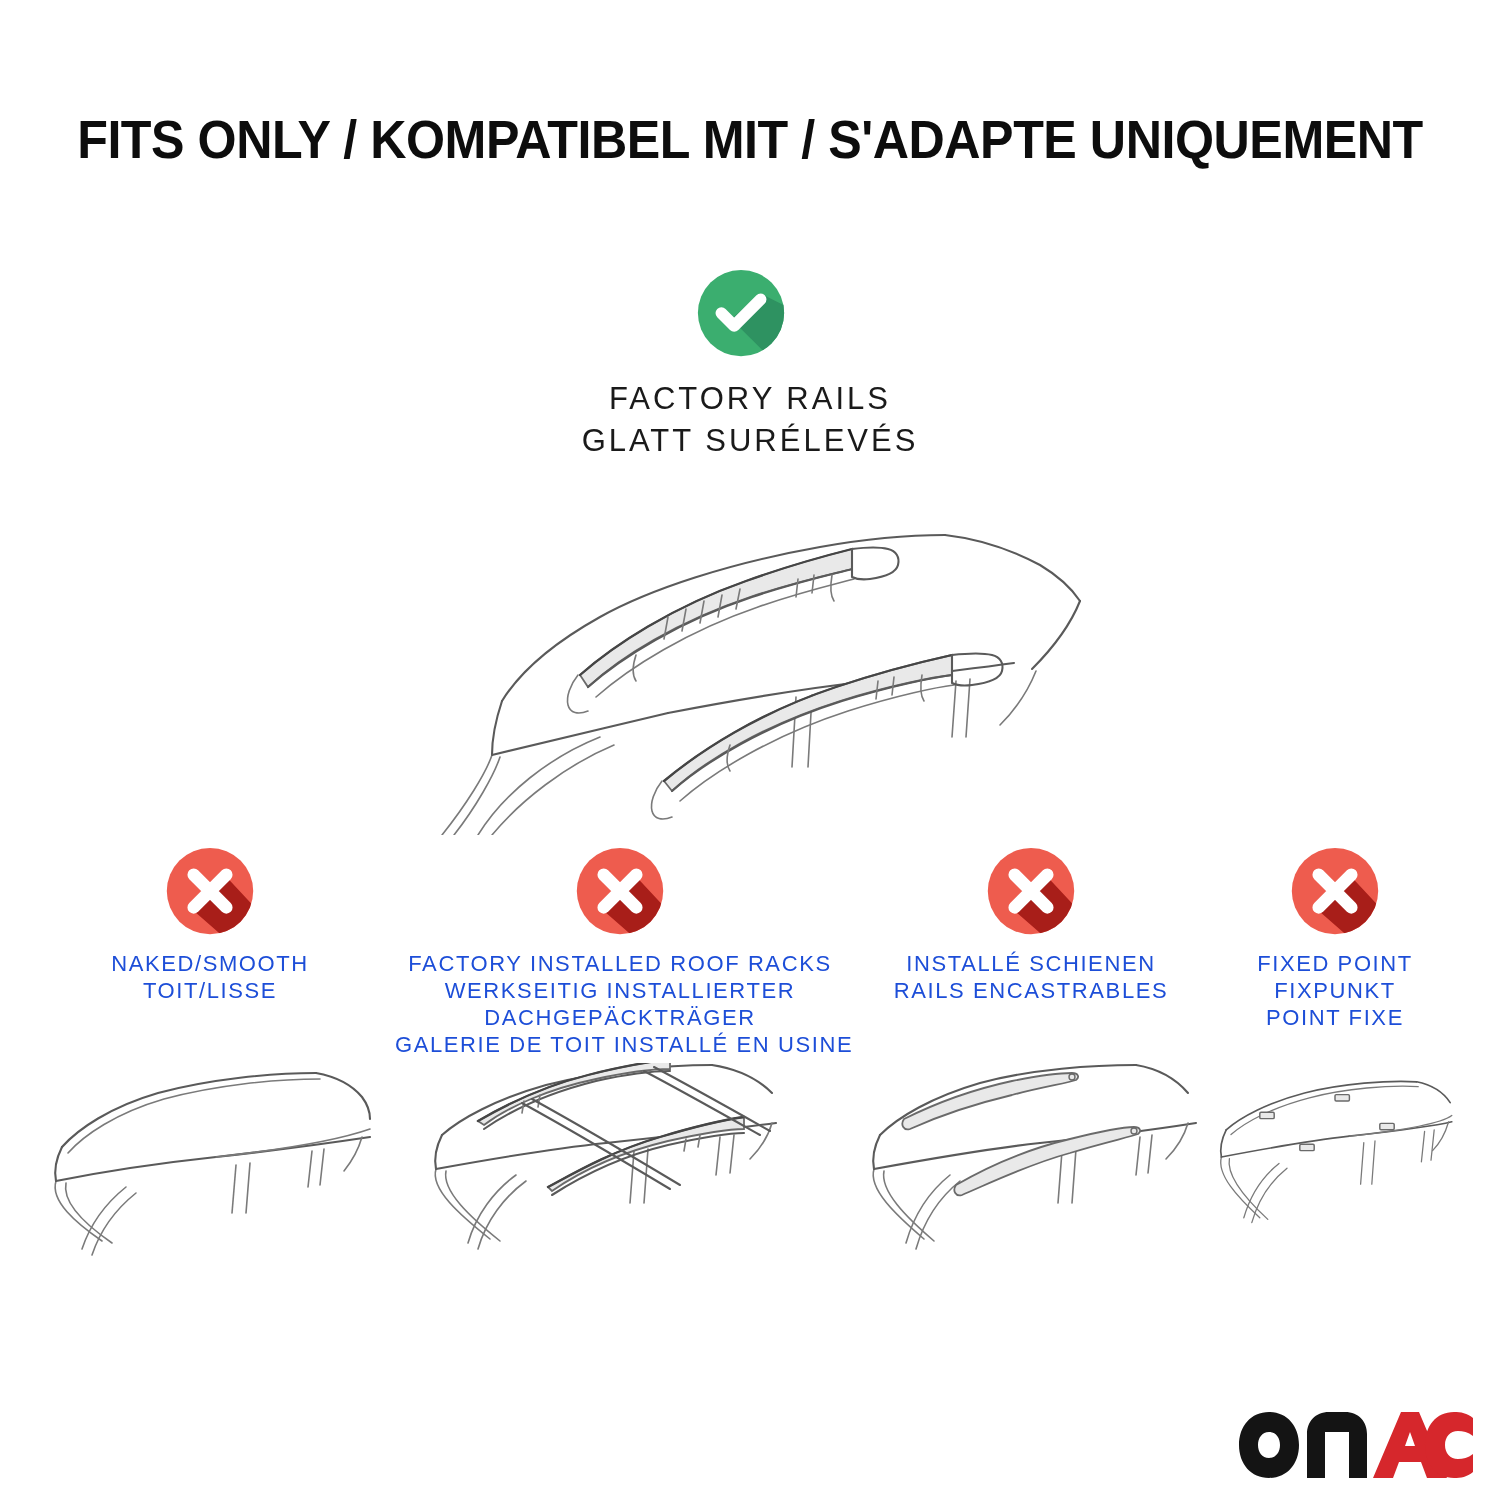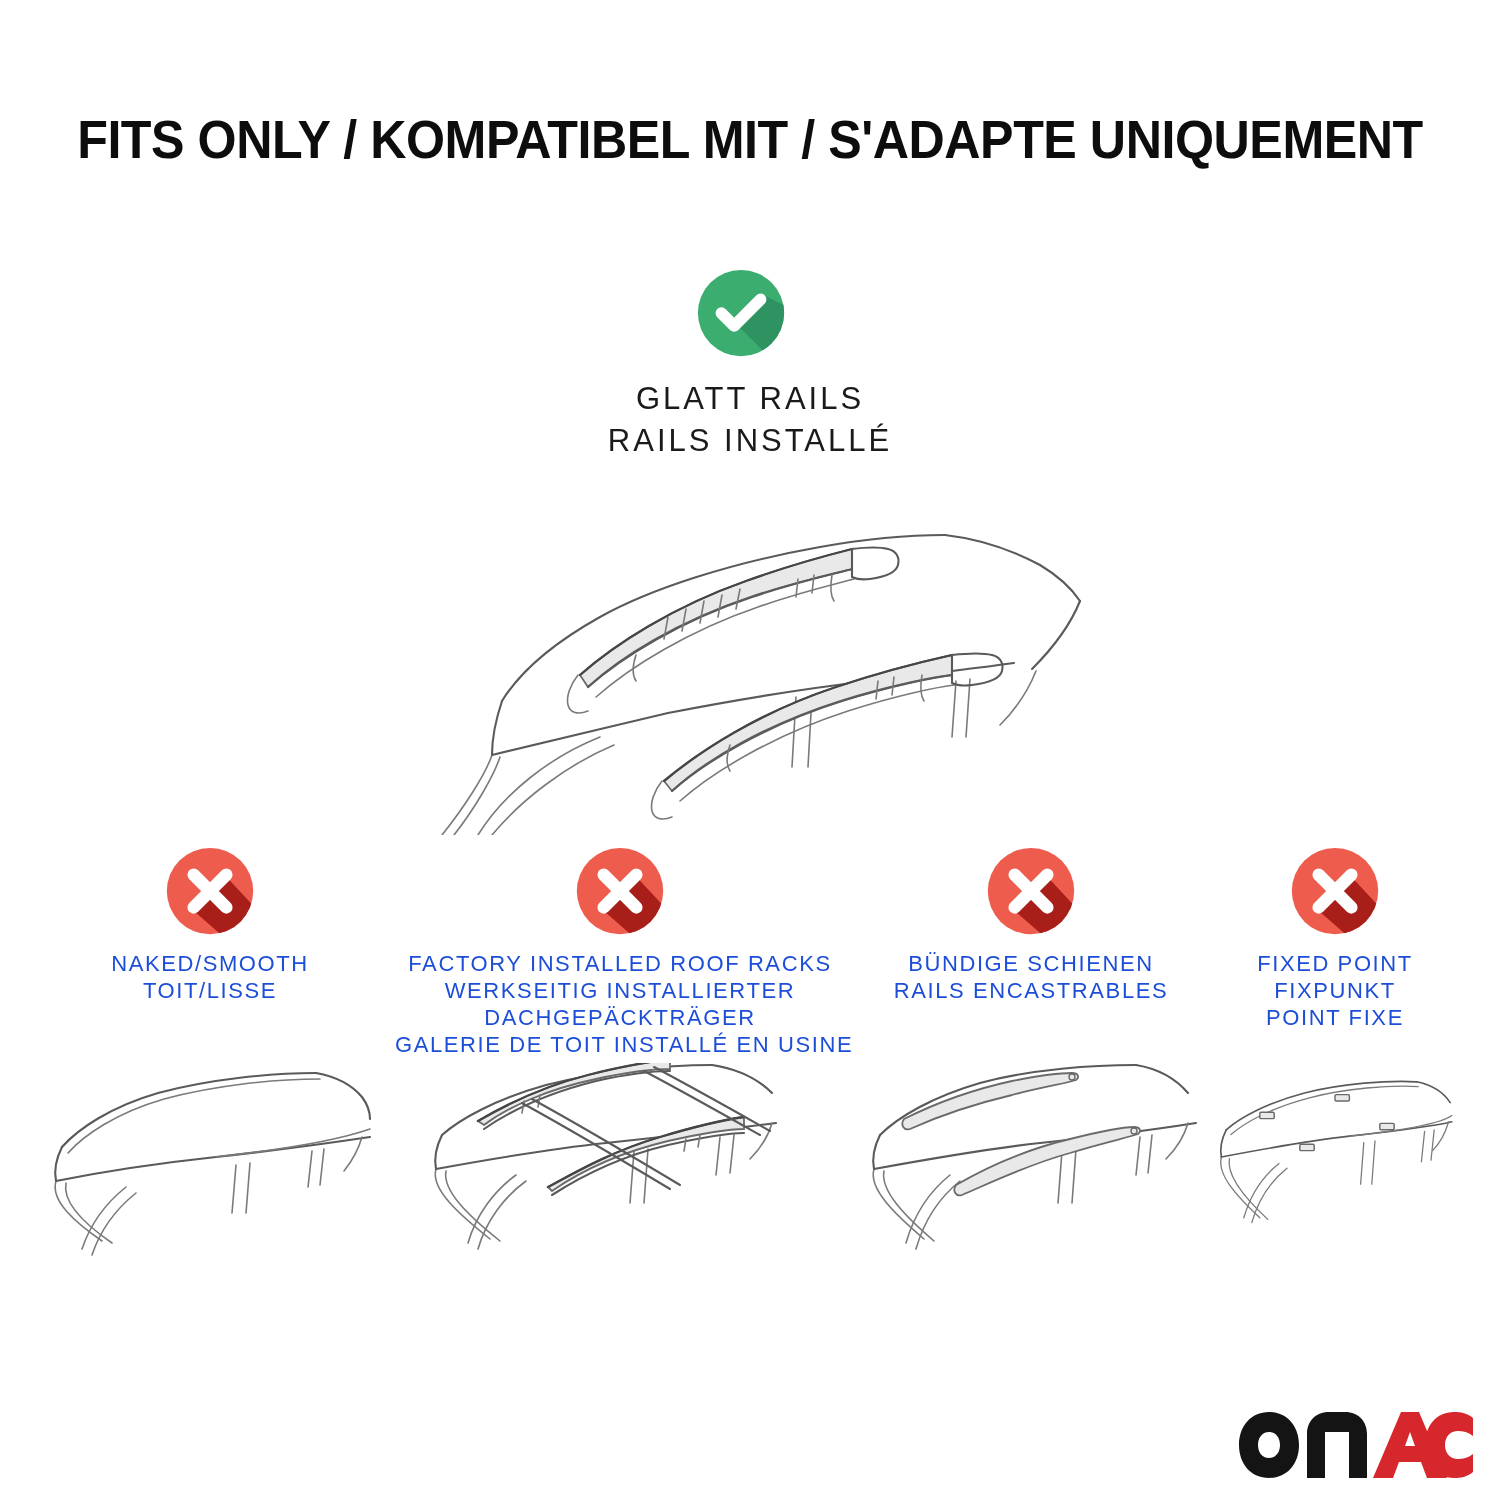--- a/index.html
+++ b/index.html
@@ -102,22 +102,22 @@
       </defs>
       <circle cx="50" cy="46" r="44" fill="#3BAE6F"></circle>
       <g clip-path="url(#ccClip)">
         <path d="M40 52 L52 64 L96 108 L110 46 L70 26 Z" fill="#2E9261"></path>
       </g>
       <path d="M30 46 L43 59 L70 32" fill="none" stroke="#ffffff" stroke-width="12" stroke-linecap="round" stroke-linejoin="round"></path>
     </svg>
   </div>
 
   <div class="top-label">
-    <div>GLATT RAILS</div>
-    <div>RAILS INSTALLÉ</div>
+    <div>FACTORY RAILS</div>
+    <div>GLATT SURÉLEVÉS</div>
   </div>
 
   <div class="top-art">
     <svg viewBox="0 0 700 330" preserveAspectRatio="xMidYMid meet">
 
       <path class="line" d="M102 196 C118 170 150 140 200 112 C250 84 330 58 420 42 C470 33 510 30 545 30"></path>
       <path class="line" d="M545 30 C580 34 610 44 640 60 C660 72 672 84 680 96"></path>
       <path class="line" d="M680 96 C672 116 656 140 632 164"></path>
 
       <path class="line" d="M102 196 C96 214 92 236 92 250"></path>
@@ -272,21 +272,21 @@
             </clipPath>
           </defs>
         <circle cx="50" cy="48" r="45" fill="#EE5C4E"></circle>
         <g clip-path="url(#xc3)">
           <path d="M50 48 L66 32 L120 90 L92 120 L30 66 Z" fill="#A81E19"></path>
         </g>
         <path d="M33 31 L67 65 M67 31 L33 65" stroke="#ffffff" stroke-width="13" stroke-linecap="round" fill="none"></path>
       </svg>
     </div>
     <div class="lbl">
-      <div>BÜNDIGE SCHIENEN</div>
+      <div>INSTALLÉ SCHIENEN</div>
       <div>RAILS ENCASTRABLES</div>
     </div>
     <div class="art">
       <svg viewBox="0 0 338 220" preserveAspectRatio="xMidYMid meet">
         <path class="line" d="M18 72 C36 54 70 34 118 20 C170 6 232 2 274 2"></path>
         <path class="line" d="M274 2 C298 6 314 16 326 30"></path>
         <path class="line" d="M18 72 C12 84 10 96 12 106"></path>
         <path class="line-thin" d="M12 106 C6 126 34 152 62 176"></path>
         <path class="line-thin" d="M22 108 C18 128 44 154 72 178"></path>
         <path class="line" d="M12 106 C56 98 122 86 178 80"></path>

